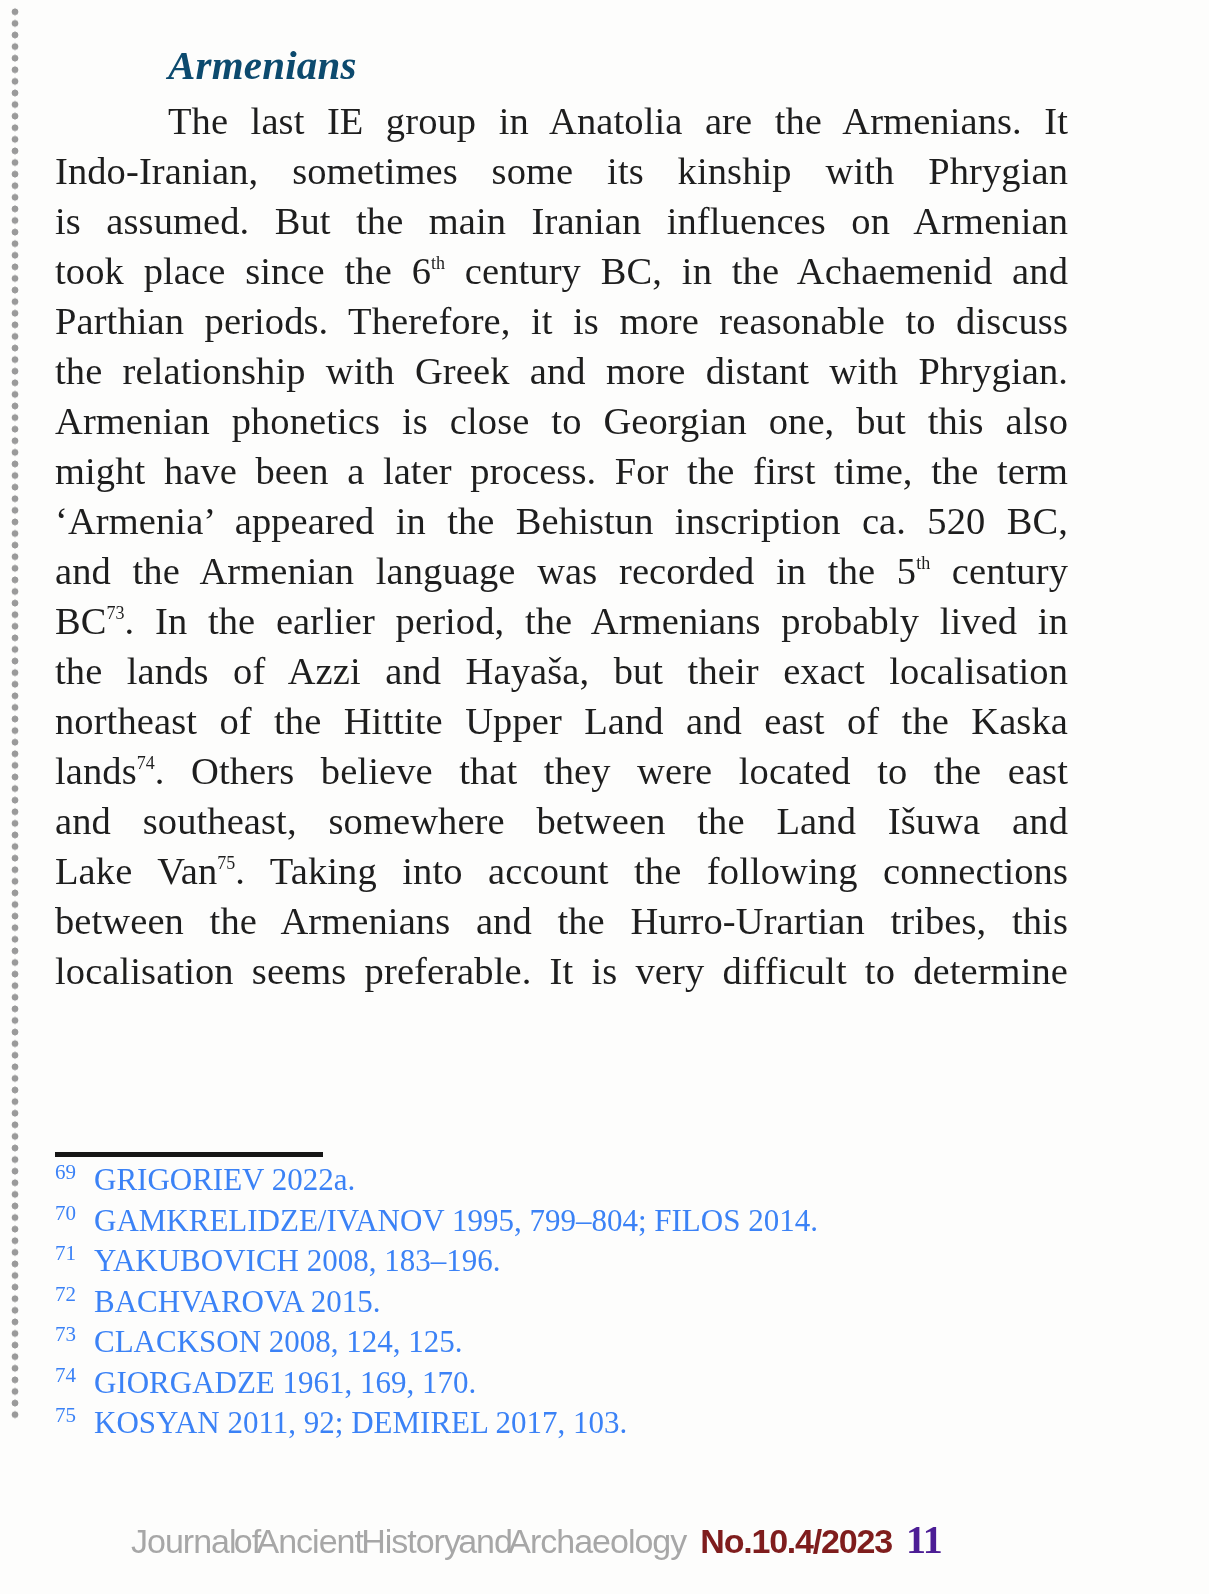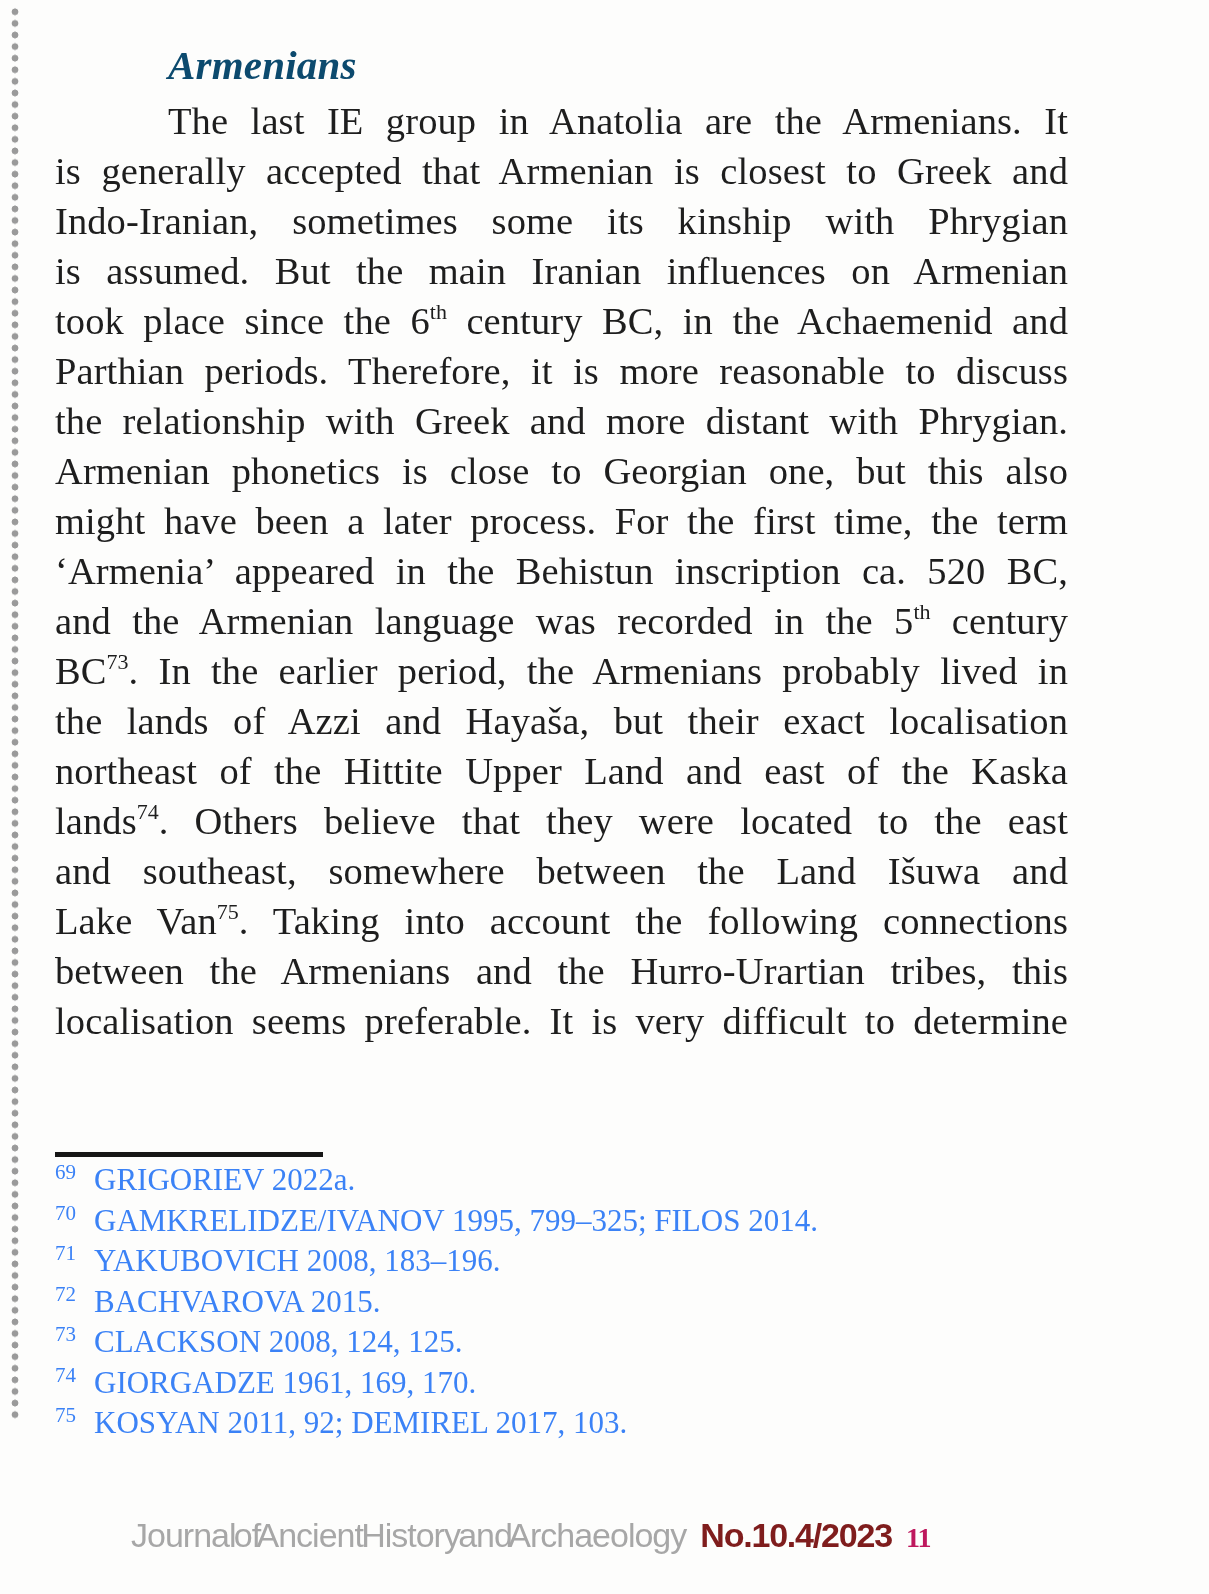--- a/index.html
+++ b/index.html
@@ -50,21 +50,21 @@
   .body-text .line {
     height: 50px;
     line-height: 50px;
     text-align: justify;
     text-align-last: justify;
     white-space: nowrap;
     letter-spacing: 0.1px;
   }
   .body-text .line:first-child { padding-left: 113px; box-sizing: border-box; }
   .body-text sup, .footnotes .fn-num {
-    font-size: 22px;
+    font-size: 18px;
     line-height: 0;
     vertical-align: 15px;
     letter-spacing: 0;
   }
 
   .fn-rule {
     position: absolute;
     left: 55px;
     top: 1152px;
     width: 268px;
@@ -109,38 +109,37 @@
     letter-spacing: -1px;
   }
   .footer .issue {
     font-size: 34px;
     font-weight: 700;
     color: #7f1d1d;
     letter-spacing: -1.2px;
   }
   .footer .pagenum {
     font-family: "Liberation Serif", serif;
-    font-size: 28px;
+    font-size: 40px;
     font-weight: 700;
-    color: #be185d;
+    color: #4c1d95;
     letter-spacing: -1px;
   }
 </style>
 </head>
 <body>
 
 <div class="page">
 
   <div class="dot-border"></div>
 
   <h1 class="heading">Armenians</h1>
 
   <div class="body-text">
       <div class="line">The last IE group in Anatolia are the Armenians. It</div>
-      <div class="line">is generally accepted that Armenian is closest to Greek and</div>
       <div class="line">Indo-Iranian, sometimes some its kinship with Phrygian</div>
       <div class="line">is assumed. But the main Iranian influences on Armenian</div>
       <div class="line">took place since the 6<sup>th</sup> century BC, in the Achaemenid and</div>
       <div class="line">Parthian periods. Therefore, it is more reasonable to discuss</div>
       <div class="line">the relationship with Greek and more distant with Phrygian.</div>
       <div class="line">Armenian phonetics is close to Georgian one, but this also</div>
       <div class="line">might have been a later process. For the first time, the term</div>
       <div class="line">‘Armenia’ appeared in the Behistun inscription ca. 520 BC,</div>
       <div class="line">and the Armenian language was recorded in the 5<sup>th</sup> century</div>
       <div class="line">BC<sup>73</sup>. In the earlier period, the Armenians probably lived in</div>
@@ -150,21 +149,21 @@
       <div class="line">and southeast, somewhere between the Land Išuwa and</div>
       <div class="line">Lake Van<sup>75</sup>. Taking into account the following connections</div>
       <div class="line">between the Armenians and the Hurro-Urartian tribes, this</div>
       <div class="line">localisation seems preferable. It is very difficult to determine</div>
     </div>
 
   <div class="fn-rule"></div>
 
   <div class="footnotes">
       <div class="fn"><span class="fn-num">69</span><span class="fn-text">GRIGORIEV 2022a.</span></div>
-      <div class="fn"><span class="fn-num">70</span><span class="fn-text">GAMKRELIDZE/IVANOV 1995, 799–325; FILOS 2014.</span></div>
+      <div class="fn"><span class="fn-num">70</span><span class="fn-text">GAMKRELIDZE/IVANOV 1995, 799–804; FILOS 2014.</span></div>
       <div class="fn"><span class="fn-num">71</span><span class="fn-text">YAKUBOVICH 2008, 183–196.</span></div>
       <div class="fn"><span class="fn-num">72</span><span class="fn-text">BACHVAROVA 2015.</span></div>
       <div class="fn"><span class="fn-num">73</span><span class="fn-text">CLACKSON 2008, 124, 125.</span></div>
       <div class="fn"><span class="fn-num">74</span><span class="fn-text">GIORGADZE 1961, 169, 170.</span></div>
       <div class="fn"><span class="fn-num">75</span><span class="fn-text">KOSYAN 2011, 92; DEMIREL 2017, 103.</span></div>
     </div>
 
   <div class="footer">
     <span class="journal">Journal of Ancient History and Archaeology</span>
     <span class="issue">No.10.4/2023</span>

